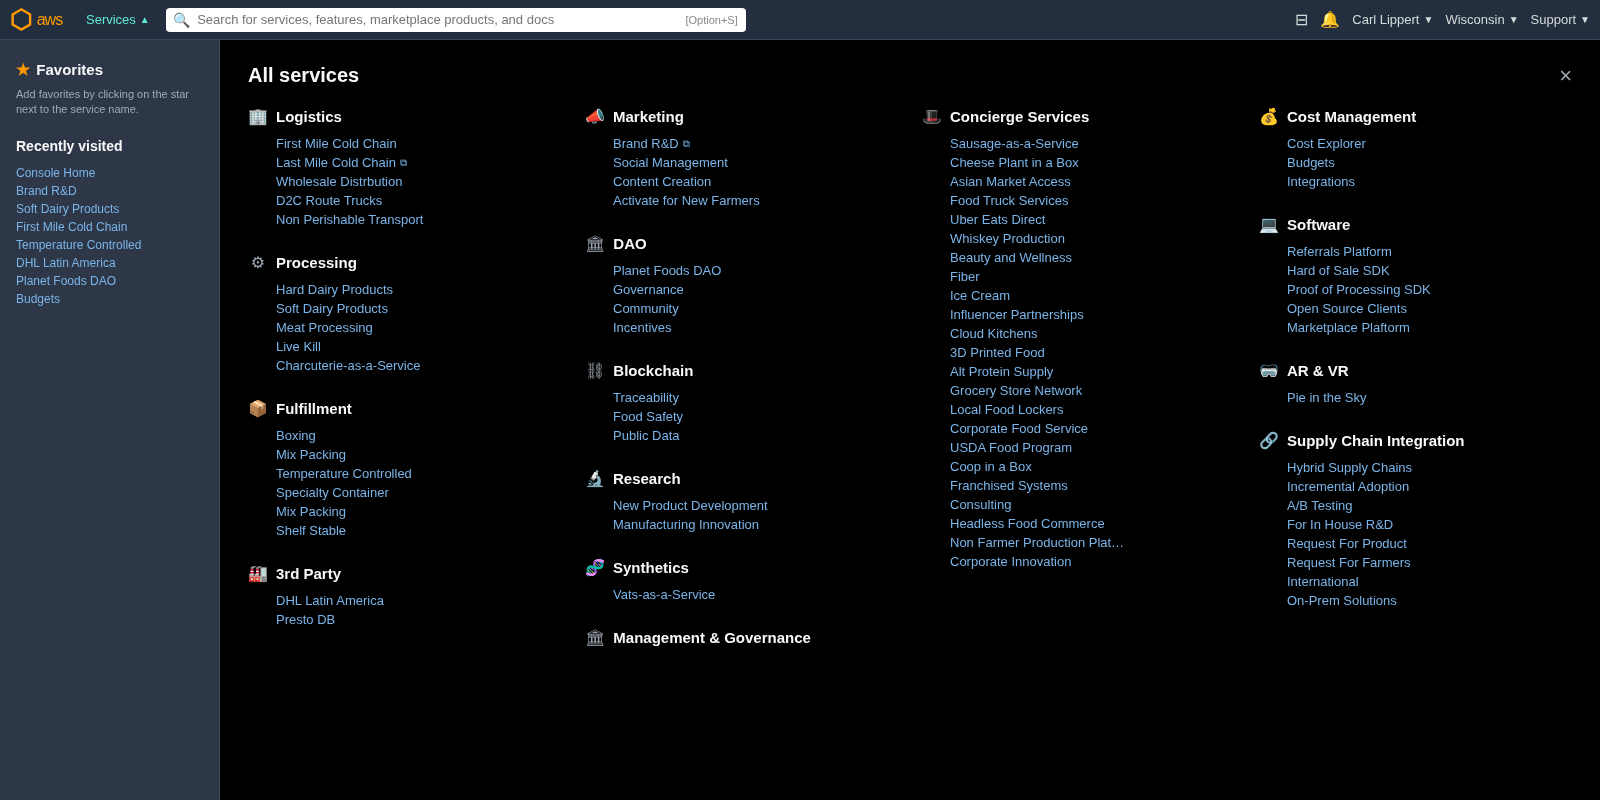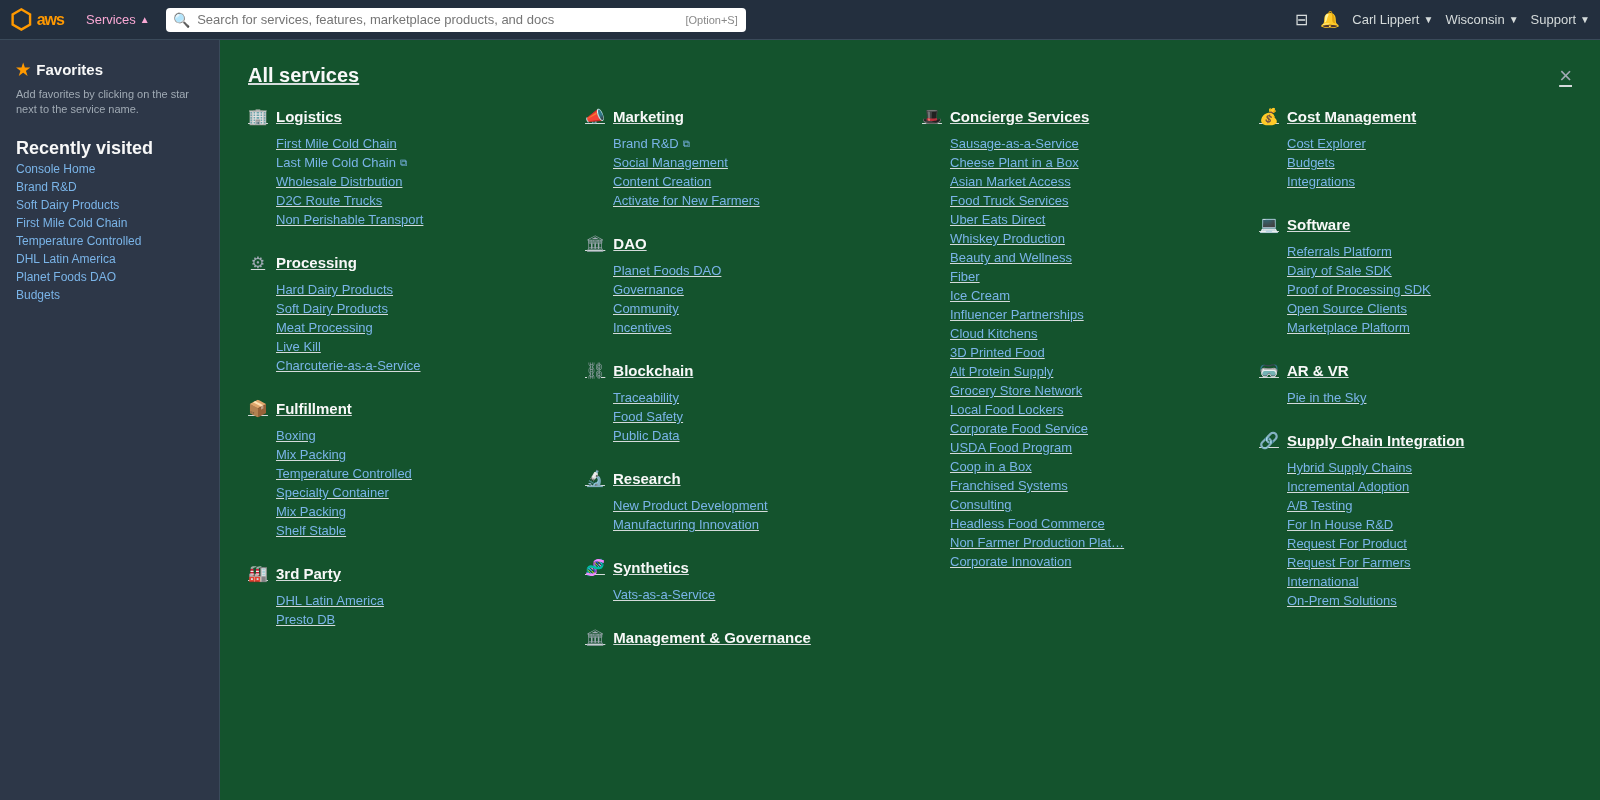--- a/index.html
+++ b/index.html
@@ -27,21 +27,21 @@
     .nav-logo {
       display: flex;
       align-items: center;
       gap: 4px;
       color: #ff9900;
       font-size: 22px;
       font-weight: bold;
       min-width: 60px;
     }
     .nav-services {
-      color: #f9a8d4;
+      color: #5eead4;
       font-size: 13px;
       cursor: pointer;
       display: flex;
       align-items: center;
       gap: 4px;
       padding: 0 8px;
       white-space: nowrap;
     }
     .nav-search {
       flex: 1;
@@ -109,48 +109,47 @@
       color: #ff9900;
       font-size: 16px;
     }
     .sidebar-hint {
       font-size: 11px;
       color: #a0aab4;
       line-height: 1.4;
       margin-bottom: 20px;
     }
     .sidebar-section-title {
-      font-size: 18px;
+      font-size: 14px;
       font-weight: bold;
       color: #f8f8f8;
-      margin-bottom: 1px;
+      margin-bottom: 10px;
     }
     .sidebar-link {
       display: block;
       color: #7ab4e8;
       font-size: 12px;
       padding: 2px 0;
       cursor: pointer;
       text-decoration: none;
     }
 
     
     .main-content {
       flex: 1;
       background: #1a2332;
       overflow-y: auto;
       position: relative;
     }
 
     
     .overlay-panel {
-      background: #14532d;
+      background: #000000;
       padding: 24px 28px;
       min-height: 100%;
-      text-decoration: underline;
     }
     .overlay-header {
       display: flex;
       align-items: center;
       justify-content: space-between;
       margin-bottom: 20px;
     }
     .overlay-title {
       font-size: 20px;
       font-weight: bold;
@@ -217,21 +216,21 @@
     ::-webkit-scrollbar { width: 8px; }
     ::-webkit-scrollbar-track { background: #1a2332; }
     ::-webkit-scrollbar-thumb { background: #4a5568; border-radius: 4px; }
   </style>
 </head>
 <body>
 
 <div class="top-nav">
   <div class="nav-logo">
     <span style="font-size:26px;color:#ff9900;font-weight:900;">⬡</span>
-    <span style="font-size:16px;font-weight:bold;color:#ff9900;letter-spacing:-1px;">aws</span>
+    <span style="font-size:16px;font-weight:normal;color:#ff9900;letter-spacing:-1px;">aws</span>
   </div>
   <div class="nav-services">
     <span>Services</span>
     <span style="font-size:10px;">▲</span>
   </div>
   <div class="nav-search">
     <span style="color:#888;font-size:14px;">🔍</span>
     <input type="text" style="font-size: 13px; color: rgb(51, 51, 51);" placeholder="Search for services, features, marketplace products, and docs">
     <span class="search-shortcut">[Option+S]</span>
   </div>
@@ -417,21 +416,21 @@
               <a class="service-link">Cost Explorer</a>
               <a class="service-link">Budgets</a>
               <a class="service-link">Integrations</a>
             </div>
             <div class="service-category">
               <div class="category-header">
                 <span class="category-icon">💻</span>
                 <span class="category-title">Software</span>
               </div>
               <a class="service-link">Referrals Platform</a>
-              <a class="service-link">Dairy of Sale SDK</a>
+              <a class="service-link">Hard of Sale SDK</a>
               <a class="service-link">Proof of Processing SDK</a>
               <a class="service-link">Open Source Clients</a>
               <a class="service-link">Marketplace Plaftorm</a>
             </div>
             <div class="service-category">
               <div class="category-header">
                 <span class="category-icon">🥽</span>
                 <span class="category-title">AR &amp; VR</span>
               </div>
               <a class="service-link">Pie in the Sky</a>

